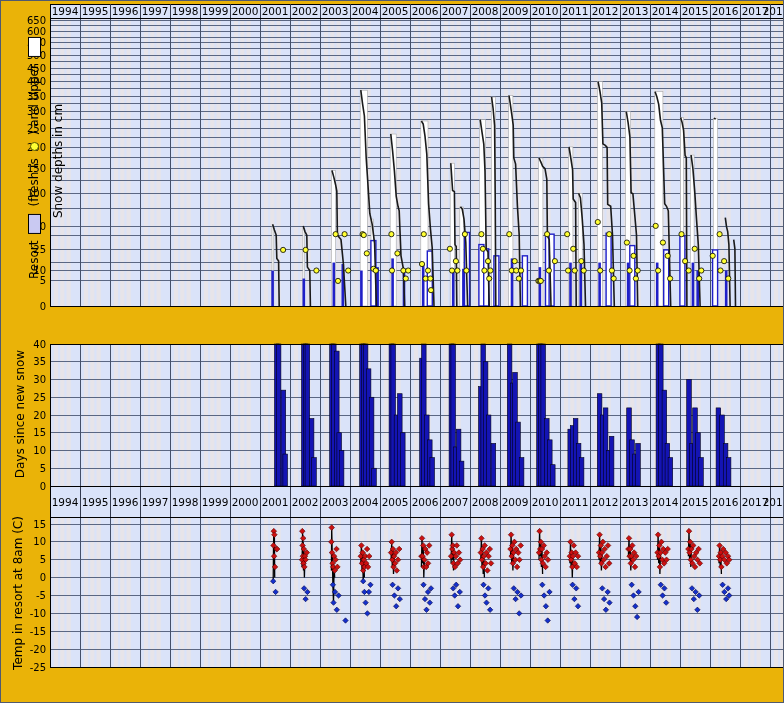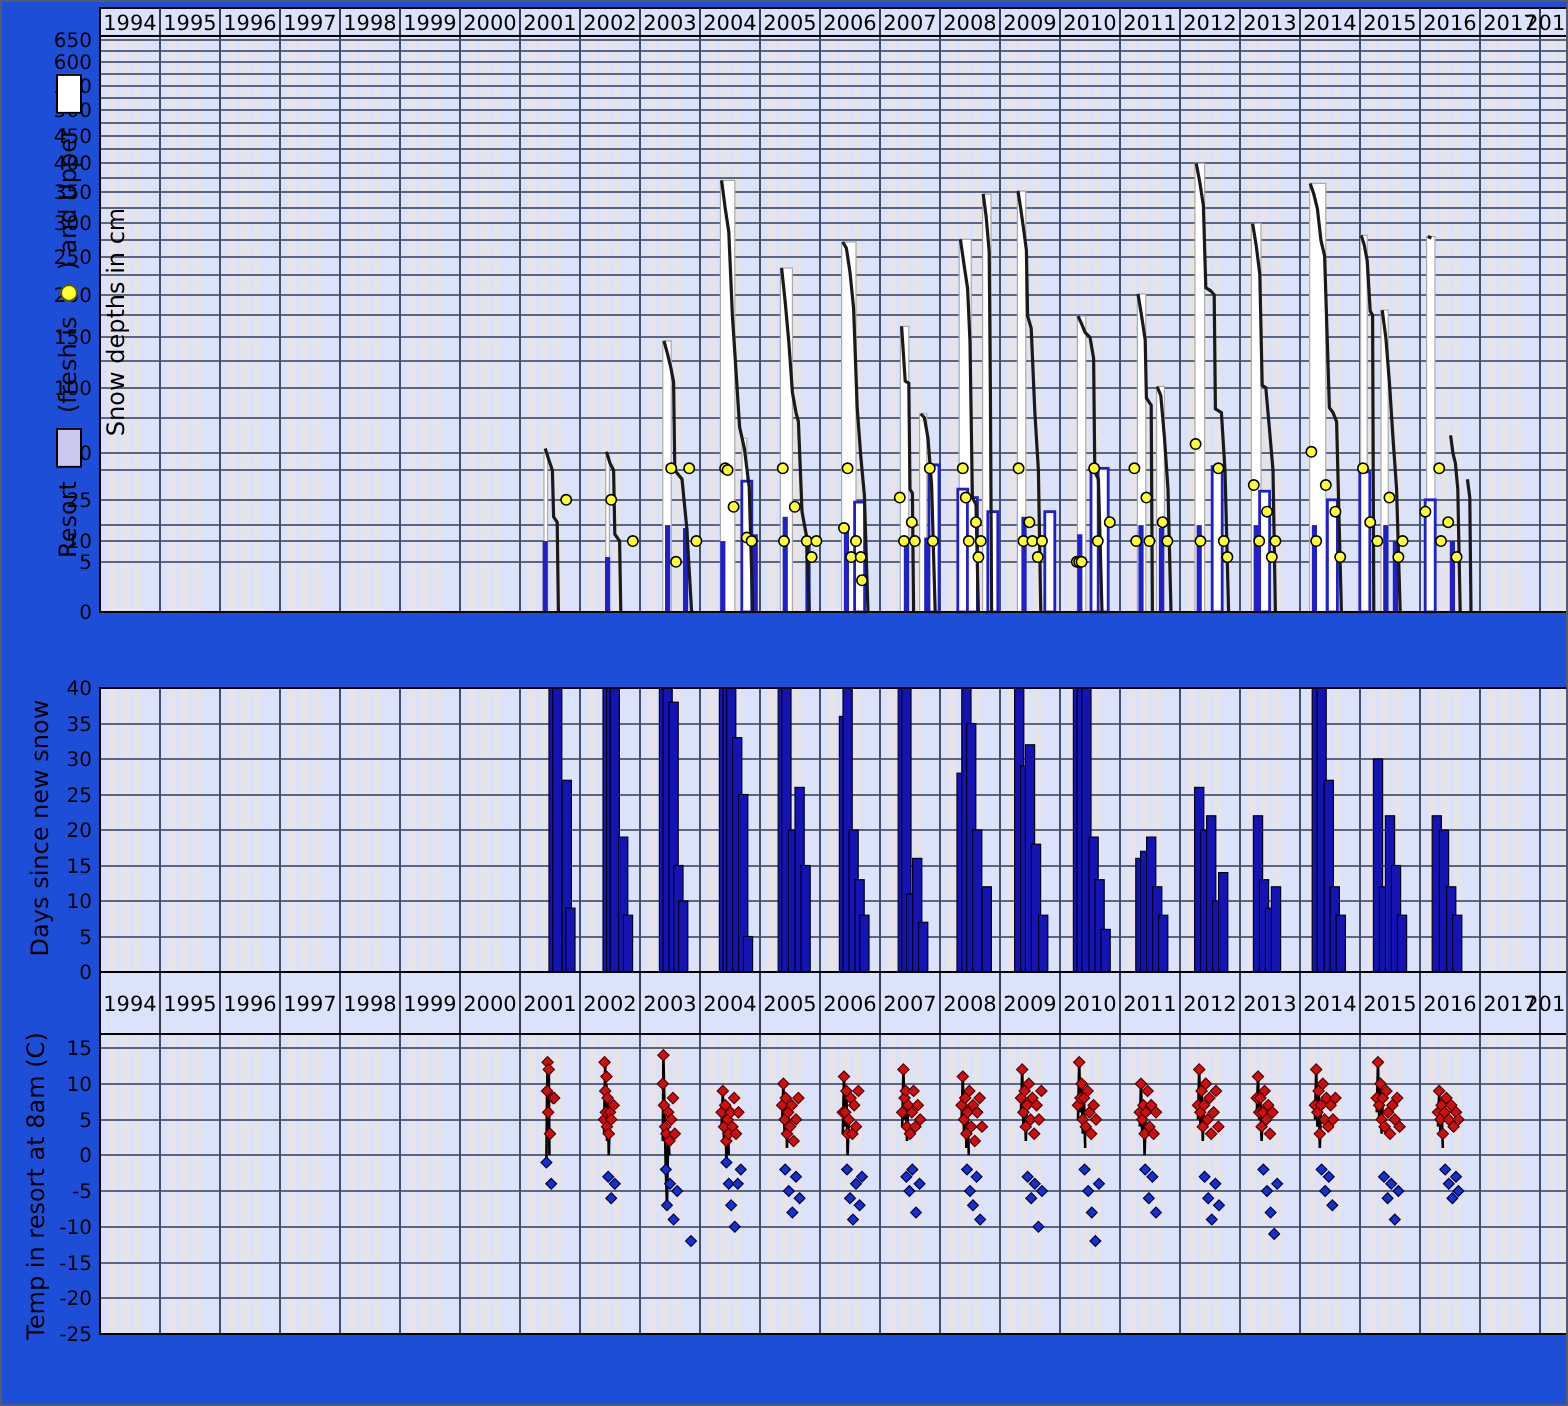--- a/index.html
+++ b/index.html
@@ -1,18 +1,18 @@
 <!DOCTYPE html>
 <html><head>
 <meta charset="utf-8">
 <style>
   html,body { margin:0; padding:0; background:#b9c4e4; }
   .canvas {
     position:relative; width:784px; height:703px;
-    background:#1d4ed8; border:1px solid #505a70; box-sizing:border-box;
+    background:#eab308; border:1px solid #505a70; box-sizing:border-box;
     font-family:"DejaVu Sans","Liberation Sans",sans-serif; overflow:hidden;
   }
   svg { position:absolute; left:0; top:0; }
   .rot {
     position:absolute; transform:translate(-50%,-50%) rotate(-90deg);
     white-space:nowrap; display:flex; align-items:center; gap:7px;
     font-size:12px; color:#000;
   }
   .sw { display:inline-block; width:18px; height:11px; border:1px solid #000; }
   .sw-upper  { background:#ffffff; }

